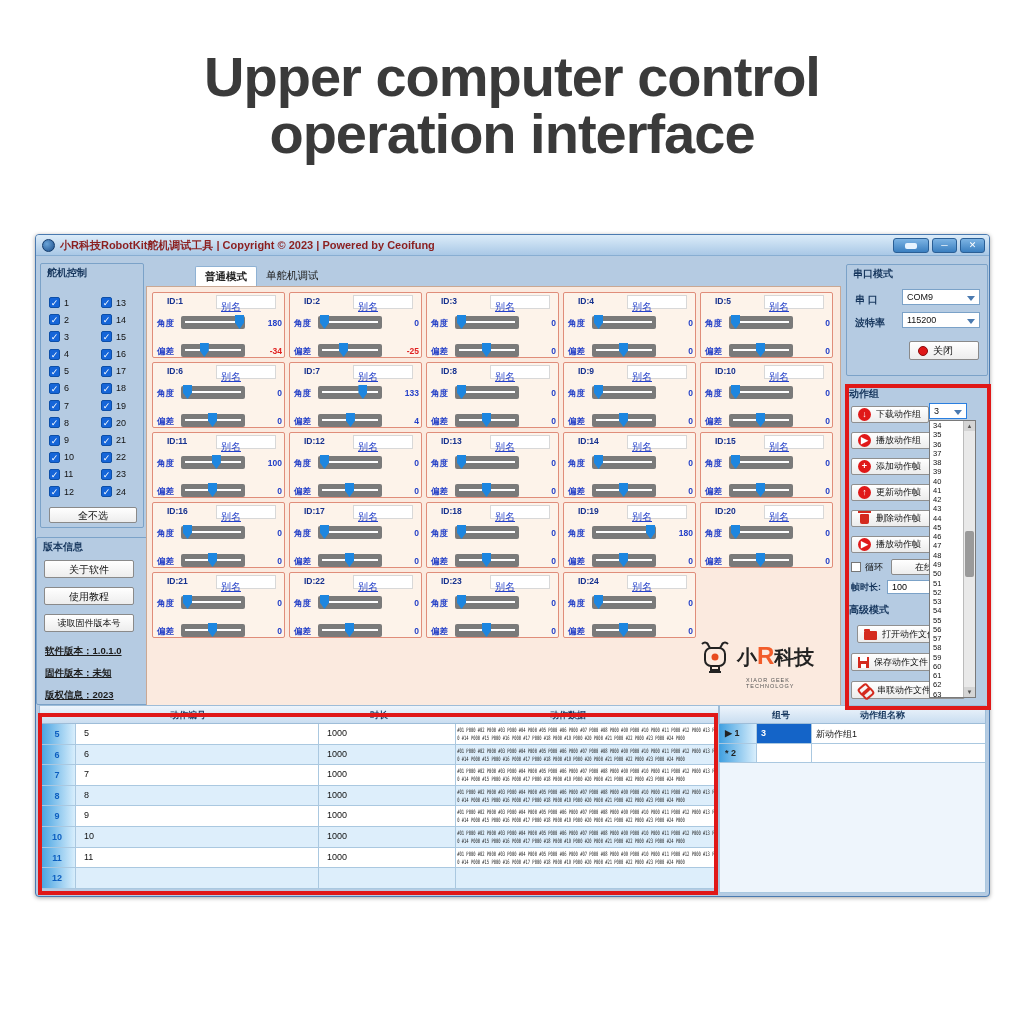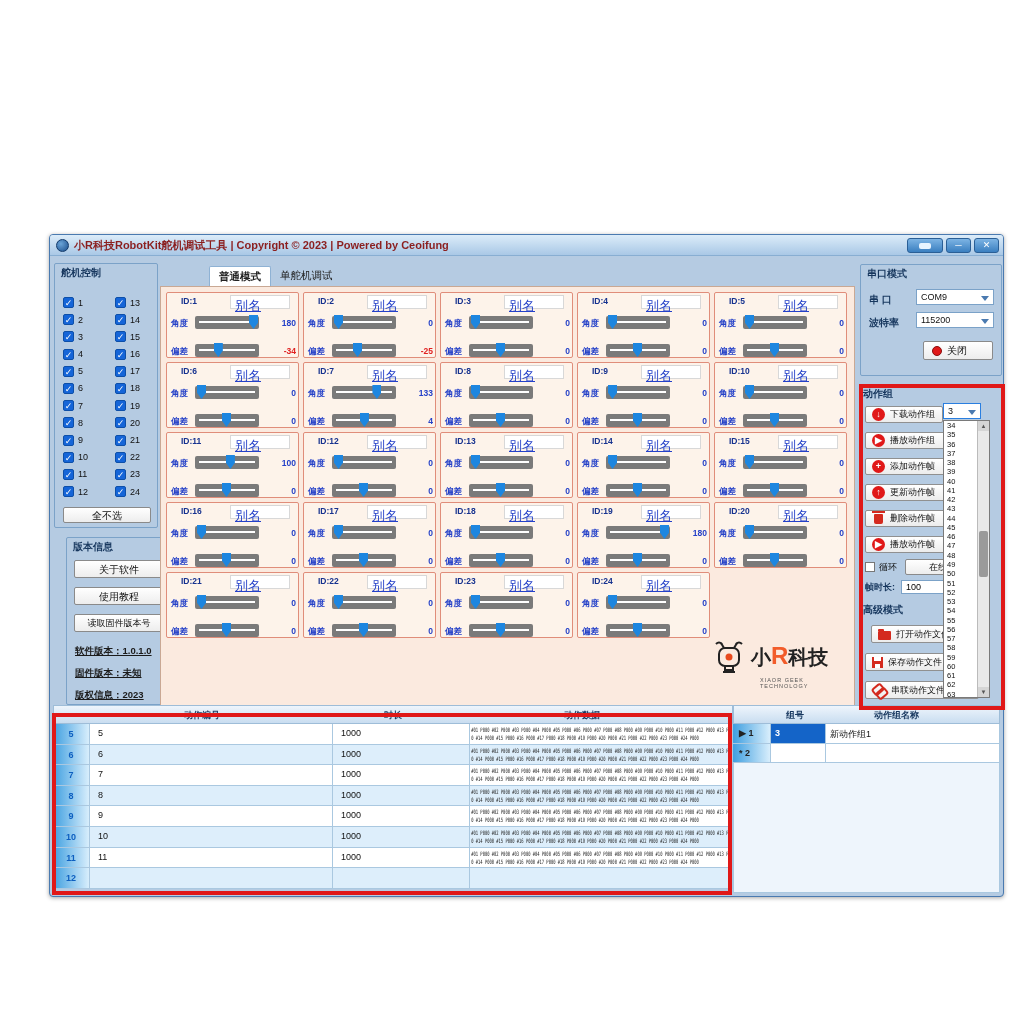--- a/index.html
+++ b/index.html
@@ -6,21 +6,21 @@
   html,body { width:1024px; height:1024px; background:#fff; font-family:"Liberation Sans",sans-serif; }
   .page { position:relative; width:1024px; height:1024px; background:#fff; overflow:hidden; }
 
   
   .heading { position:absolute; top:48px; left:0; width:100%; text-align:center;
              font-size:56px; font-weight:bold; color:#3a3a3a; line-height:1.02; letter-spacing:-1px; }
 
   
   .window { position:absolute; left:35px; top:234px; width:955px; height:663px;
             background:#b5cbe2; border:1px solid #4a7ab0; border-radius:4px;
-            box-shadow:0 1px 4px rgba(0,0,0,.35);margin-left:14px; }
+            box-shadow:0 1px 4px rgba(0,0,0,.35); }
   .titlebar { position:absolute; left:0; top:0; right:0; height:21px;
               background:linear-gradient(#dcecf9,#a9c8e6); border-radius:3px 3px 0 0;
               border-bottom:1px solid #88aed2; }
   .app-icon { position:absolute; left:6px; top:4px; width:13px; height:13px; border-radius:50%;
               background:radial-gradient(circle at 35% 35%, #6aa4d8, #1c4f8c); border:1px solid #123a6a; }
   .win-title { position:absolute; left:24px; top:3px; font-size:11px; font-weight:bold; color:#8b1f1f; white-space:nowrap; }
   .win-controls { position:absolute; right:4px; top:3px; display:flex; gap:3px; }
   .win-btn { height:15px; background:linear-gradient(#7db4e4,#3a7fc0); border:1px solid #2a5f96; border-radius:3px;
              color:#fff; font-size:9px; line-height:13px; text-align:center; }
   .win-btn.wide { width:36px; } .win-btn.sm { width:25px; }
@@ -45,21 +45,21 @@
   .tabs { position:absolute; left:111px; top:31px; display:flex;padding-left:48px; }
   .tab { padding:3px 9px 4px; font-size:10.5px; color:#222; }
   .tab.active { background:#fff; border:1px solid #8fb2d4; border-bottom:none; border-radius:2px 2px 0 0; font-weight:bold; }
   .servo-area { position:absolute; left:110px; top:51px; width:695px; height:421px;
                 background:#fbeadf; border:1px solid #c9a894; }
   .servo-grid { position:absolute; left:5px; top:5px; width:685px; display:flex; flex-wrap:wrap; gap:4px; }
   .card { width:133px; height:66px; background:#fdf3ea; border:1px solid #e08d7a; border-radius:2px; position:relative; }
   .card-head { position:absolute; left:0; top:3px; width:100%; height:14px; }
   .card-id { position:absolute; left:14px; font-size:8.5px; font-weight:bold; color:#16328f; }
   .alias-box { position:absolute; right:8px; top:-1px; width:60px; height:14px; background:#fff; border:1px solid #d8d8d8; }
-  .alias-text { margin-left:4px; font-size:13px; color:#2440c8; text-decoration:underline; }
+  .alias-text { margin-left:4px; font-size:10px; color:#2440c8; text-decoration:underline; }
   .srow { position:absolute; left:4px; width:125px; height:22px; }
   .srow.angle { top:20px; } .srow.offset { top:48px; }
   .slabel { position:absolute; left:0; top:5px; font-size:8.5px; font-weight:bold; color:#2440c8; }
   .track { position:absolute; left:24px; top:3px; width:64px; height:13px; background:#7a7a7a; border-radius:2px; }
   .track .tline { position:absolute; left:4px; right:4px; top:5px; height:2px; background:#fff; }
   .thumb { position:absolute; top:-1px; width:9px; height:14px; background:#1d86e0;
            clip-path:polygon(0 0,100% 0,100% 55%,50% 100%,0 55%); }
   .sval { position:absolute; right:0; top:5px; font-size:8.5px; font-weight:bold; color:#2440c8; }
   .sval.neg { color:#e02020; }
 
@@ -112,20 +112,24 @@
            transform:scale(0.63,1); transform-origin:0 0; width:420px; padding:2px 0 0 2px; white-space:normal; word-break:break-all;}
   .gt-marker { font-size:9px; color:#222; padding:4px 0 0 6px; }
   .gt-name { font-size:9px; color:#111; padding:4px 0 0 4px; }
   .sel-cell { background:#1464c8 !important; color:#fff !important; font-size:9px; font-weight:bold; padding:4px 0 0 4px; }
 </style>
 </head>
 <body>
 
 <div class="page">
 
+  <div class="heading">
+    <div>Upper computer control</div>
+    <div>operation interface</div>
+  </div>
 
   <div class="window">
 
     <div class="titlebar">
       <div class="app-icon"></div>
       <div class="win-title">小R科技RobotKit舵机调试工具 | Copyright © 2023 | Powered by Ceoifung</div>
       <div class="win-controls">
         <div class="win-btn wide"><span class="pill"></span></div>
         <div class="win-btn sm">─</div>
         <div class="win-btn sm">✕</div>
@@ -228,21 +232,21 @@
             <span class="chk-num">23</span>
           </div>
           <div class="chk-item">
             <span class="chkbox">✓</span>
             <span class="chk-num">24</span>
           </div>
         </div>
       <div class="btn" style="position:absolute;left:8px;top:243px;width:88px;height:16px;line-height:15px;">全不选</div>
     </div>
 
-    <div class="group" style="left:16px;top:302px;width:125px;height:168px;">
+    <div class="group" style="left:0;top:302px;width:125px;height:168px;">
       <div class="group-title">版本信息</div>
       <div class="btn" style="position:absolute;left:7px;top:22px;width:90px;height:18px;line-height:17px;">关于软件</div>
       <div class="btn" style="position:absolute;left:7px;top:49px;width:90px;height:18px;line-height:17px;">使用教程</div>
       <div class="btn" style="position:absolute;left:7px;top:76px;width:90px;height:18px;line-height:17px;font-size:9px;">读取固件版本号</div>
       <div class="ver-label" style="top:107px;">软件版本：1.0.1.0</div>
       <div class="ver-label" style="top:129px;">固件版本：未知</div>
       <div class="ver-label" style="top:151px;">版权信息：2023</div>
     </div>
 
     <div class="tabs">

